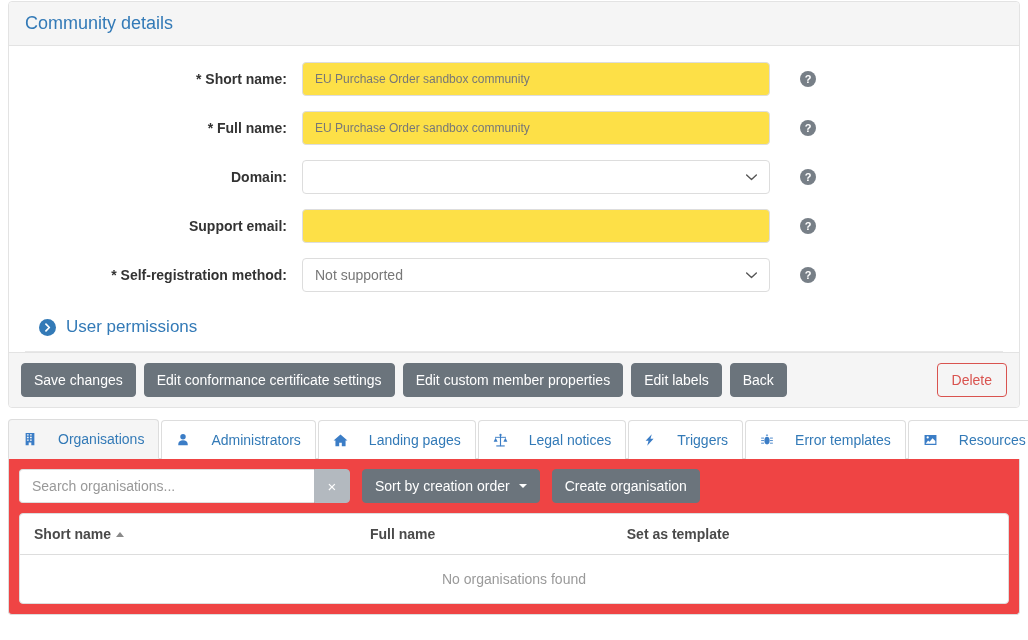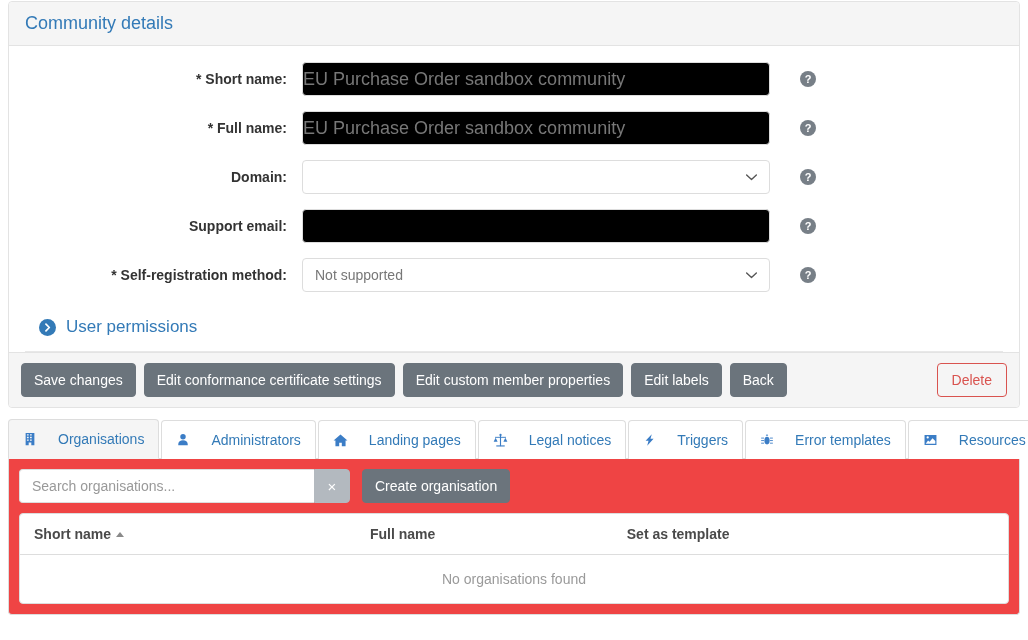--- a/index.html
+++ b/index.html
@@ -52,24 +52,24 @@
     color: #333;
     line-height: 34px;
     white-space: nowrap;
   }
   .control-wrap { width: 468px; position: relative; }
   .form-control {
     width: 100%;
     height: 34px;
     border: 1px solid #dddddd;
     border-radius: 4px;
-    background: #000000;
-    padding: 6px 0;
+    background: #fde047;
+    padding: 6px 12px;
     font-family: "Liberation Sans", sans-serif;
-    font-size: 18px;
+    font-size: 12px;
     color: #777777;
     line-height: 20px;
     outline: none;
   }
   .form-control::placeholder { color:#999; }
   .select-box {
     width: 100%;
     height: 34px;
     border: 1px solid #dddddd;
     border-radius: 4px;
@@ -454,20 +454,24 @@
       </div>
     </div>
 
     <div class="tab-content">
 
       <div class="toolbar">
         <div class="search-group">
           <input class="search-input" type="text" placeholder="Search organisations..." style="">
           <div class="search-clear">×</div>
         </div>
+        <button class="btn-toolbar-grey">
+          <span>Sort by creation order</span>
+          <span class="caret-down"></span>
+        </button>
         <button class="btn-toolbar-grey">
           <span>Create organisation</span>
         </button>
       </div>
 
       <div class="table-card">
         <table>
           <thead>
             <tr>
               <th style="width:34%">

